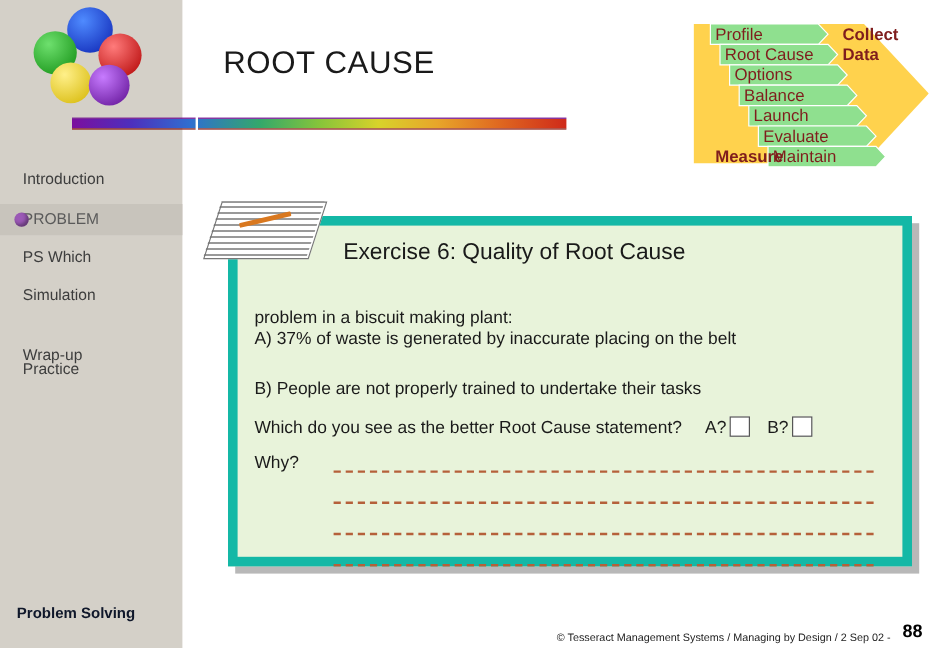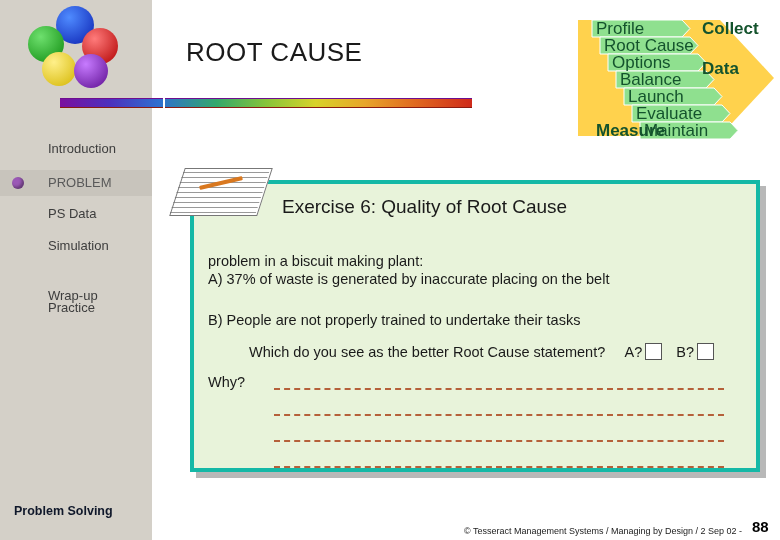--- a/index.html
+++ b/index.html
@@ -23,21 +23,21 @@
     width: 152px;
     height: 540px;
     background: #d4d0c8;
   }
   .nav-item {
     position: absolute;
     left: 0;
     width: 152px;
     font-size: 13px;
     color: #3d3d3d;
-    padding-left: 48px;
+    padding-left: 19px;
     box-sizing: border-box;
     white-space: nowrap;
   }
   .nav-item.current {
     background: #c8c4bc;
     color: #5a5a5a;
     height: 26px;
     line-height: 26px;
     width: 152px;
   }
@@ -95,43 +95,43 @@
   
   #chevrons {
     position: absolute;
     left: 578px;
     top: 8px;
     width: 196px;
     height: 136px;
   }
   .chev-label {
     position: absolute;
-    font-size: 17px;
-    color: #14532d;
+    font-size: 14px;
+    color: #7f1d1d;
     white-space: nowrap;
     line-height: 17px;
   }
 
   
   #content-shadow {
     position: absolute;
     left: 196px;
     top: 186px;
     width: 570px;
     height: 292px;
     background: #b8b8b8;
   }
   #content {
     position: absolute;
     left: 190px;
     top: 180px;
     width: 570px;
     height: 292px;
     background: #e8f3da;
-    border: 4px solid #14b8a6;
+    border: 8px solid #14b8a6;
     box-sizing: border-box;
   }
   #exercise-title {
     position: absolute;
     left: 88px;
     top: 12px;
     font-size: 19px;
     color: #1a1a1a;
     white-space: nowrap;
   }
@@ -239,21 +239,21 @@
   <div class="nav-item" style="top:141px;">
     <span>Introduction</span>
   </div>
 
   <div class="nav-item current" style="top:170px;">
     <span class="nav-bullet"></span>
     <span>PROBLEM</span>
   </div>
 
   <div class="nav-item" style="top:206px;">
-    <span>PS Data</span>
+    <span>PS Which</span>
   </div>
 
   <div class="nav-item" style="top:238px;">
     <span>Simulation</span>
   </div>
 
   <div class="nav-item" style="top:272px;margin-top:28px;">
     <span>Practice</span>
   </div>
 
@@ -308,35 +308,35 @@
     <span>Launch</span>
   </div>
   <div class="chev-label" style="left:58px; top:97px;">
     <span>Evaluate</span>
   </div>
   <div class="chev-label" style="left:66px; top:114px;">
     <span>Maintain</span>
   </div>
 
   <div class="chev-label" style="left:124px; top:12px; font-weight:bold;">Collect</div>
-  <div class="chev-label" style="left:124px; top:29px; font-weight:bold;margin-top:23px;">Data</div>
+  <div class="chev-label" style="left:124px; top:29px; font-weight:bold;">Data</div>
   <div class="chev-label" style="left:18px; top:114px; font-weight:bold;">Measure</div>
 </div>
 
 <div id="content-shadow"></div>
 <div id="content">
 
   <div id="exercise-title">Exercise 6: Quality of Root Cause</div>
 
   <div class="body-line" style="top:69px;">problem in a biscuit making plant:</div>
 
   <div class="body-line" style="top:87px;">A) 37% of waste is generated by inaccurate placing on the belt</div>
   <div class="body-line" style="top:128px;">B) People are not properly trained to undertake their tasks</div>
 
-  <div class="body-line" style="top:159px;margin-left:41px;">
+  <div class="body-line" style="top:159px;">
     <span>Which do you see as the better Root Cause statement?</span>
     <span style="display:inline-block;width:12px;"></span>
     <span>A?</span><span class="ans-box"></span>
     <span style="display:inline-block;width:6px;"></span>
     <span>B?</span><span class="ans-box"></span>
   </div>
 
   <div class="body-line" style="top:190px;">Why?</div>
 
   <div class="dashed-line" style="top:204px;"></div>

